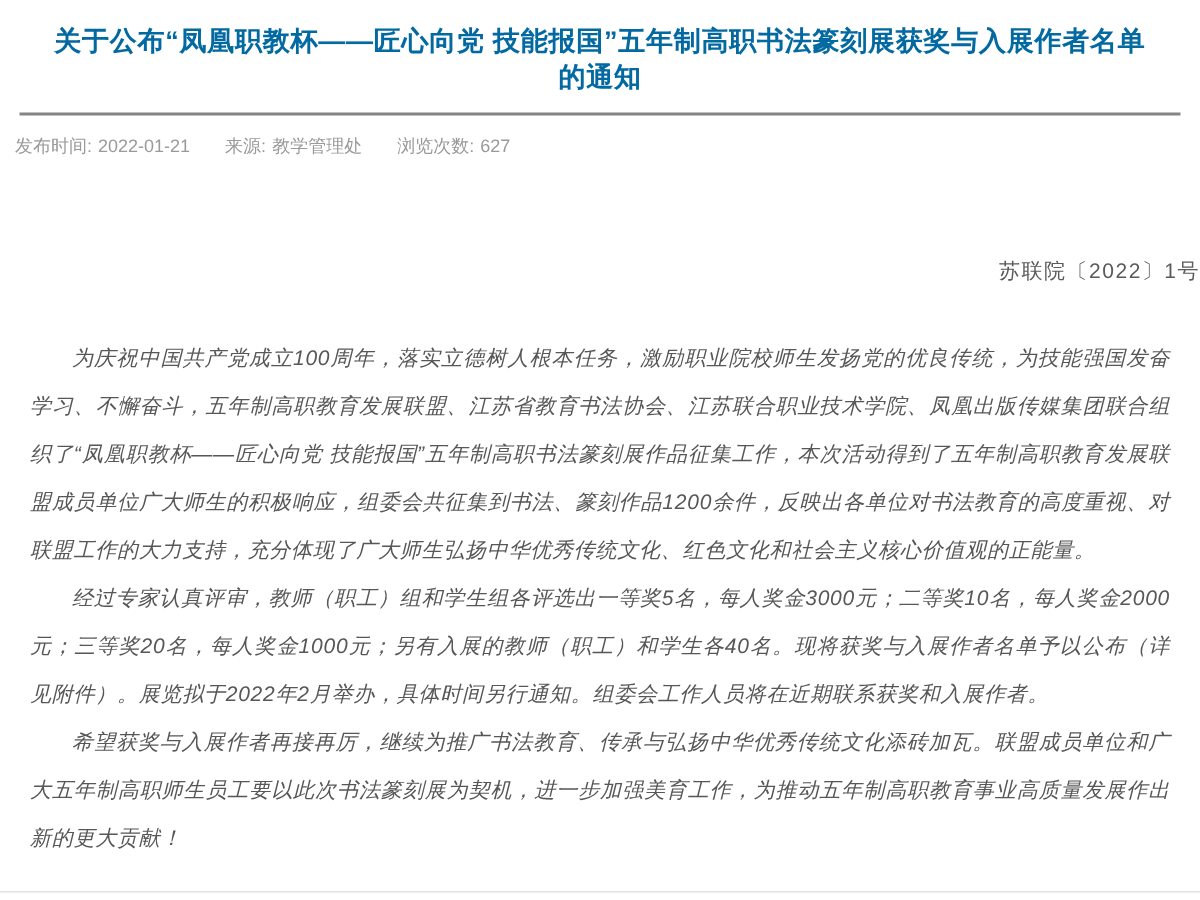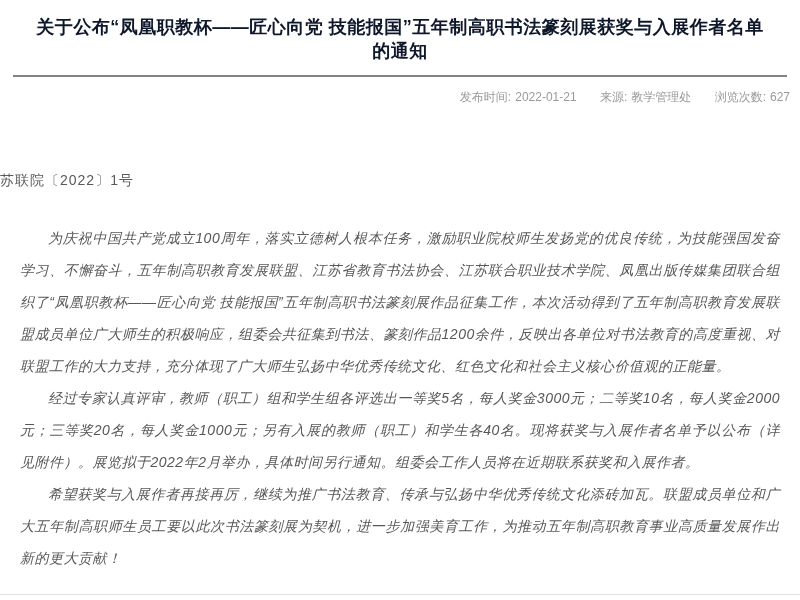--- a/index.html
+++ b/index.html
@@ -12,40 +12,40 @@
     background: #ffffff;
     font-family: "Liberation Sans", "DejaVu Sans", sans-serif;
     overflow: hidden;
   }
   .title {
     padding: 15px 30px 0 30px;
     text-align: center;
     font-size: 18px;
     line-height: 24px;
     font-weight: bold;
-    color: #0f172a;
+    color: #0369a1;
     letter-spacing: 0.5px;
   }
   .title-divider {
     border: none;
     border-top: 2px solid #848484;
     margin: 12px 13px 0 13px;
   }
   .meta {
     margin-top: 13px;
-    text-align: right;
+    text-align: left;
     font-size: 12px;
     line-height: 14px;
     color: #9a9a9a;
   }
   .meta .meta-item { margin: 0 10px; white-space: nowrap; }
   .meta .meta-label { margin-right: 4px; }
   .doc-number {
     margin-top: 68px;
-    text-align: left;
+    text-align: right;
     font-size: 14px;
     line-height: 16px;
     color: #5a5a5a;
     letter-spacing: 1px;
   }
   .body {
     margin: 34px 20px 0 20px;
     font-size: 14px;
     line-height: 32px;
     color: #575757;

